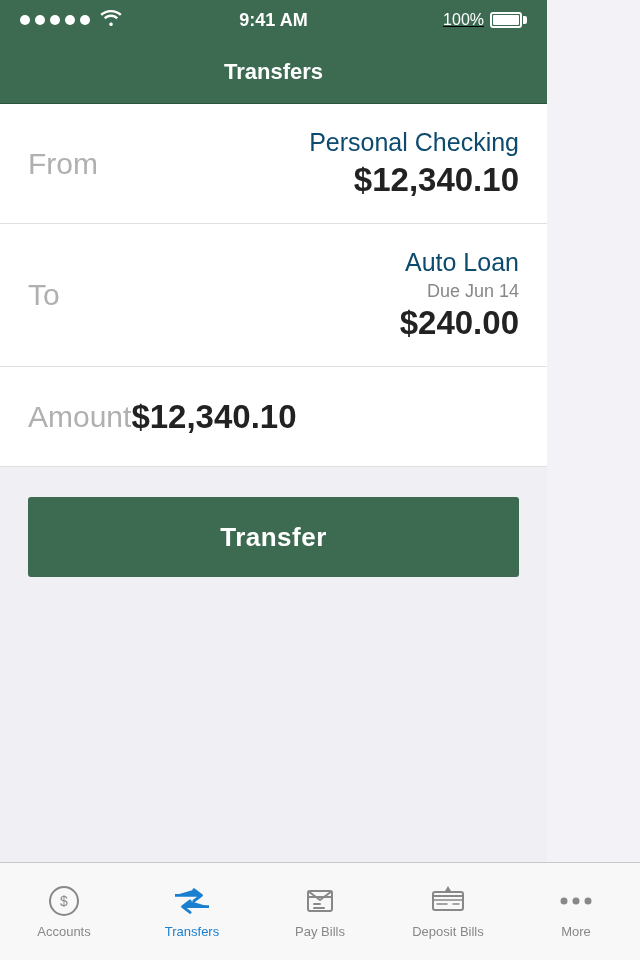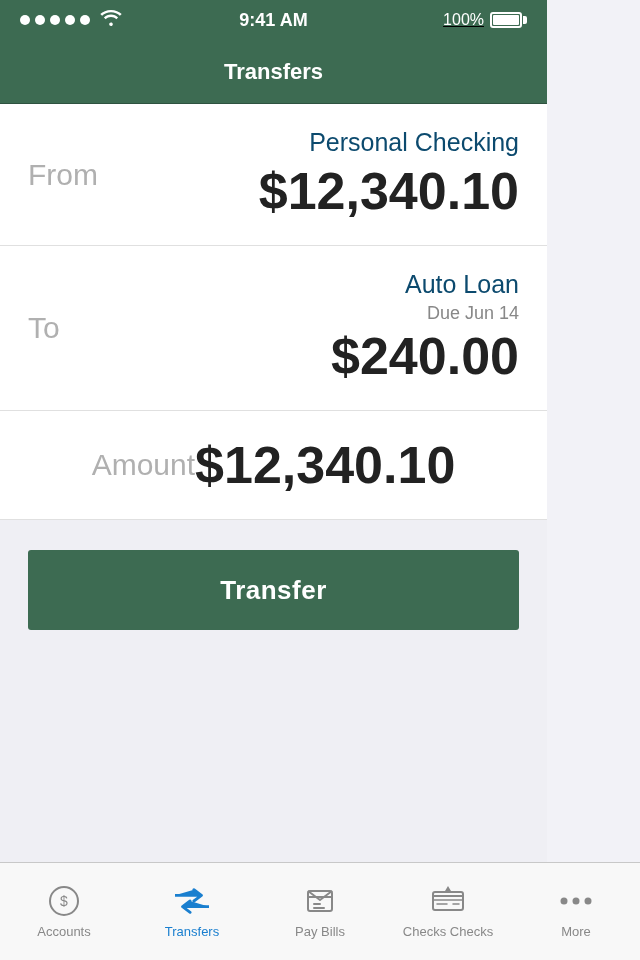--- a/index.html
+++ b/index.html
@@ -107,38 +107,38 @@
       text-align: right;
     }
 
     .row-account-name {
       font-size: 25px;
       color: #0c4a6e;
       margin-bottom: 4px;
     }
 
     .row-amount {
-      font-size: 52px;
+      font-size: 33px;
       font-weight: 600;
       color: #222;
     }
 
     .row-due {
       font-size: 18px;
       color: #888;
       margin-bottom: 2px;
     }
 
     
     .amount-row {
       background: white;
       padding: 24px 28px;
       display: flex;
       align-items: center;
-      justify-content: center;
+      justify-content: flex-start;
       min-height: 100px;
       border-bottom: 1px solid #e0e0e0;
     }
 
     .transfer-button {
       width: 100%;
       background: #3d6b52;
       color: white;
       border: none;
       border-radius: 3px;
@@ -326,21 +326,21 @@
         <svg width="34" height="30" viewBox="0 0 34 30" fill="none">
           <rect x="2" y="6" width="30" height="18" rx="2" stroke="#888" stroke-width="2" fill="none"></rect>
           <path d="M2 10 L32 10" stroke="#888" stroke-width="2"></path>
           <path d="M2 14 L32 14" stroke="#888" stroke-width="1.5"></path>
           <path d="M6 18 L16 18" stroke="#888" stroke-width="1.5" stroke-linecap="round"></path>
           <path d="M22 18 L28 18" stroke="#888" stroke-width="1.5" stroke-linecap="round"></path>
 
           <path d="M17 0 L14 5 L20 5 Z" fill="#888"></path>
         </svg>
       </div>
-      <span class="tab-label">Checks Checks</span>
+      <span class="tab-label">Deposit Bills</span>
     </div>
 
     <div class="tab-item">
       <div class="tab-icon">
         <svg width="34" height="10" viewBox="0 0 34 10" fill="none">
           <circle cx="5" cy="5" r="3.5" fill="#888"></circle>
           <circle cx="17" cy="5" r="3.5" fill="#888"></circle>
           <circle cx="29" cy="5" r="3.5" fill="#888"></circle>
         </svg>
       </div>

